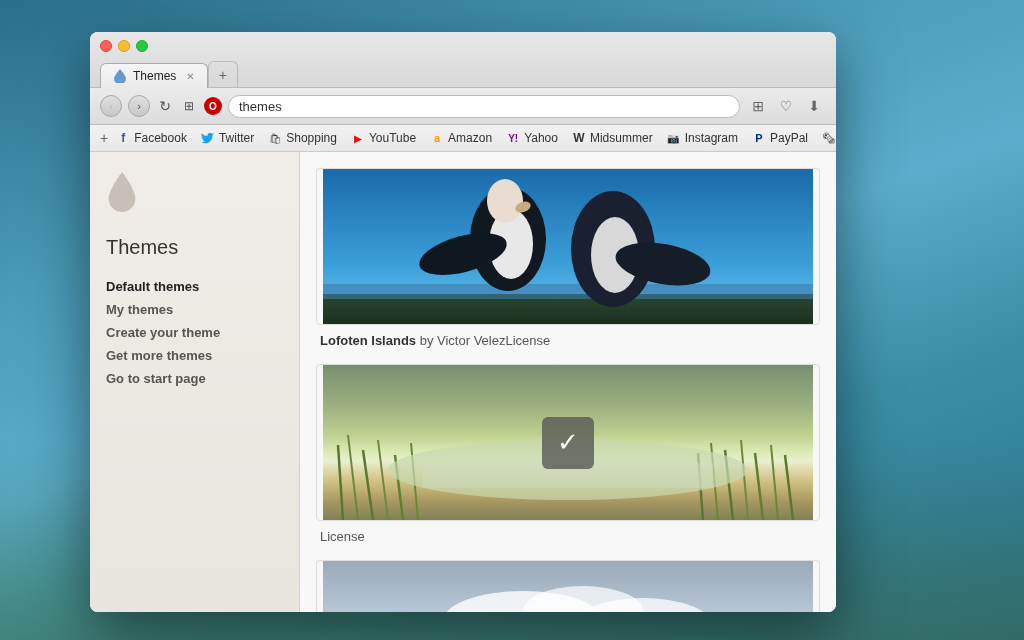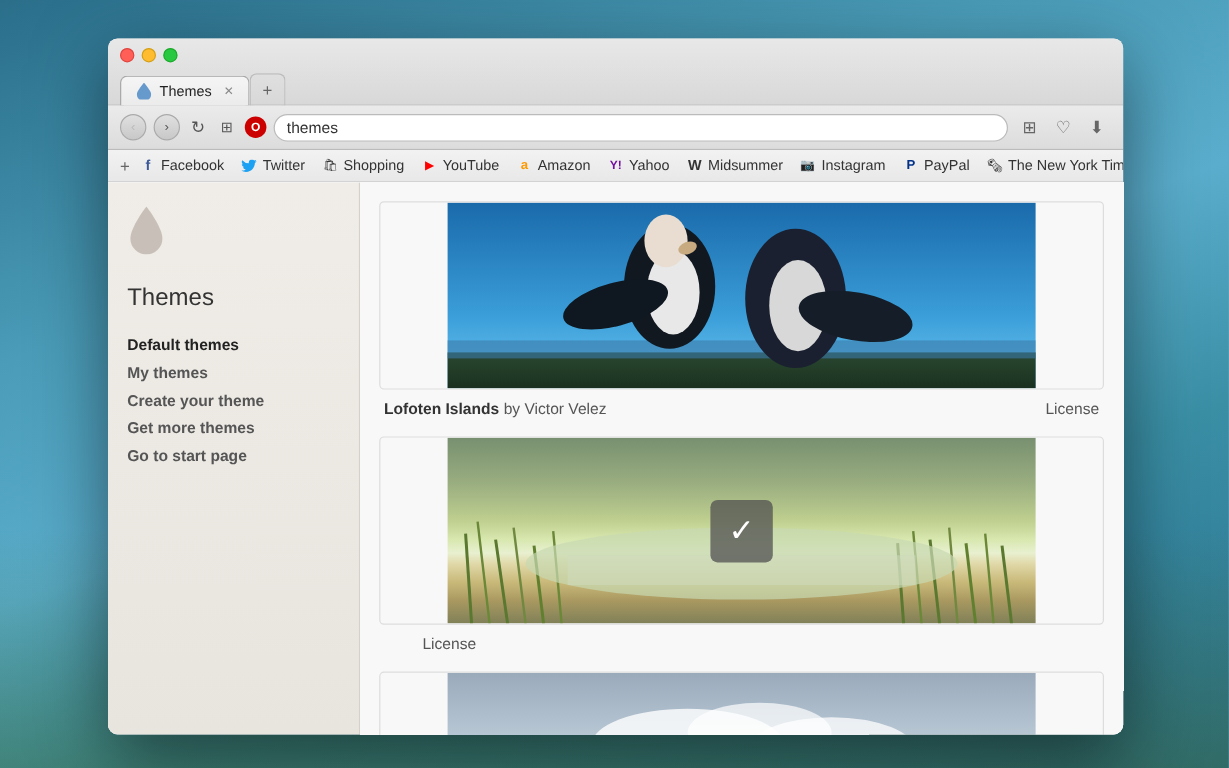--- a/index.html
+++ b/index.html
@@ -29,21 +29,21 @@
       right: 0;
       height: 200px;
       background: linear-gradient(to top, rgba(60,100,40,0.4) 0%, transparent 100%);
     }
 
     
     .browser-window {
       position: absolute;
       top: 32px;
       left: 90px;
-      width: 846px;
+      width: 746px;
       height: 580px;
       background: #f0f0f0;
       border-radius: 8px;
       box-shadow: 0 20px 60px rgba(0,0,0,0.5);
       overflow: hidden;
       z-index: 10;
       display: flex;
       flex-direction: column;
     }
 
@@ -347,21 +347,21 @@
     }
 
     .theme-image {
       width: 100%;
       height: 155px;
       display: block;
     }
 
     .theme-info {
       display: flex;
-      justify-content: space-between;
+      justify-content: flex-start;
       align-items: center;
       padding: 8px 4px 0;
     }
 
     .theme-name {
       font-size: 13px;
       color: #333;
     }
 
     .theme-name-bold {
@@ -370,21 +370,20 @@
 
     .theme-author {
       font-weight: 400;
       color: #555;
     }
 
     .theme-license {
       font-size: 13px;
       color: #555;
       cursor: pointer;
-      margin-left: 32px;
     }
 
     
     .selected-badge {
       position: absolute;
       top: 50%;
       left: 50%;
       transform: translate(-50%, -50%);
       width: 52px;
       height: 52px;

